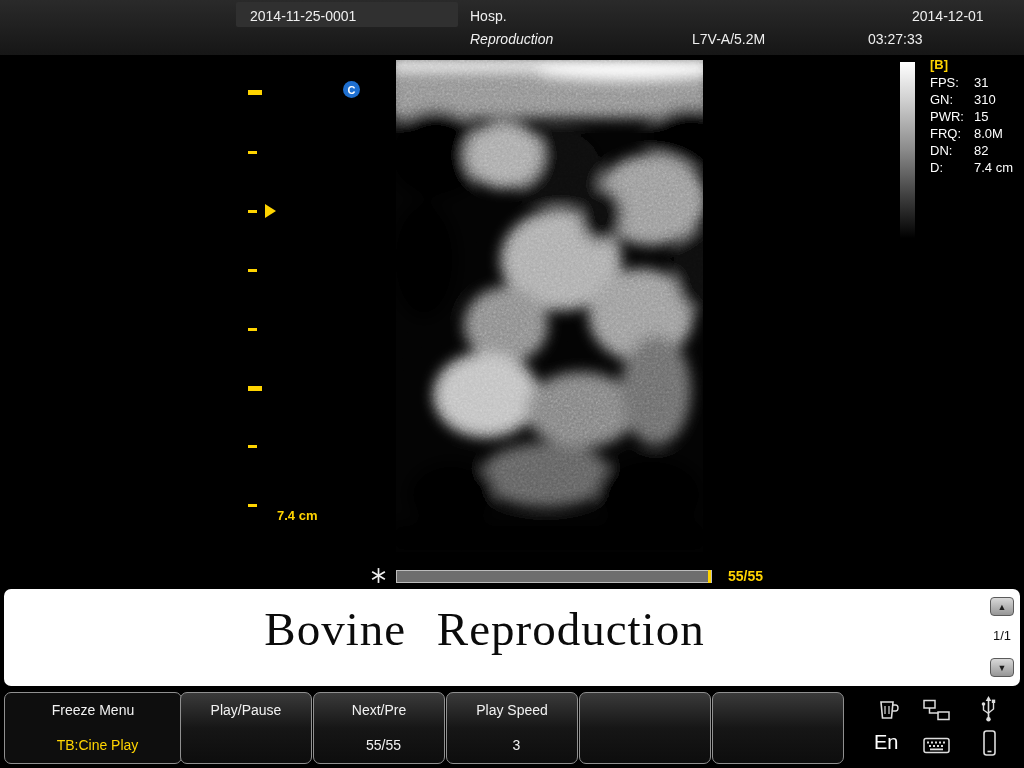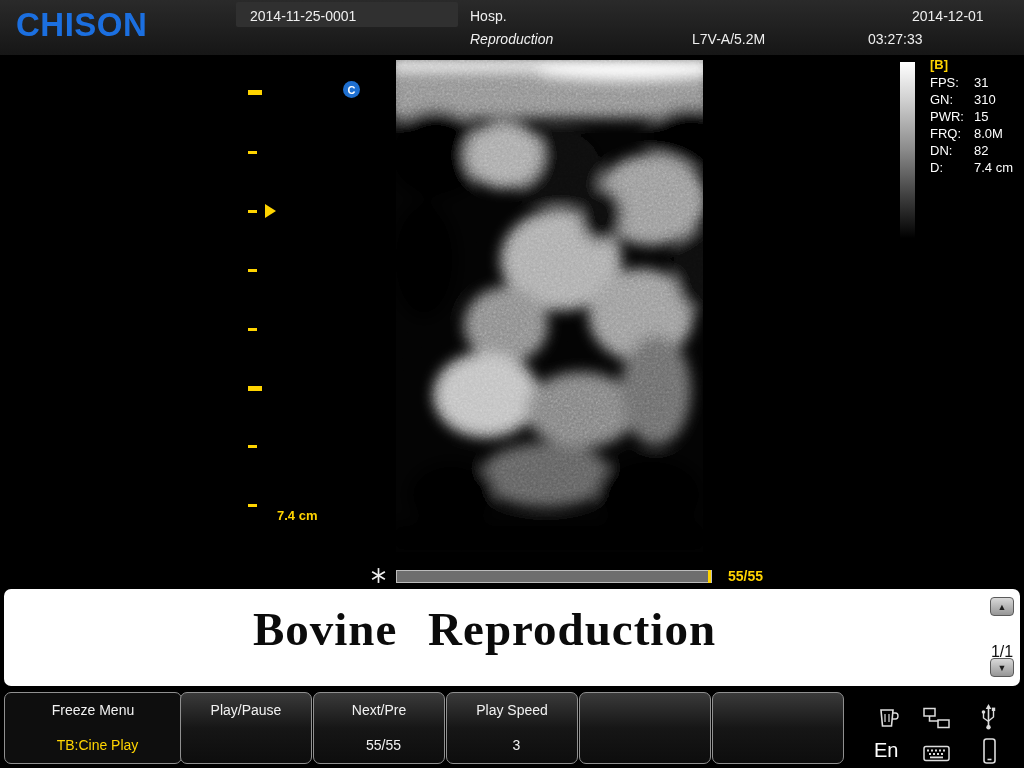--- a/index.html
+++ b/index.html
@@ -36,56 +36,55 @@
 
   
   .freeze-icon{position:absolute;left:370px;top:567px;}
   .cinebar{position:absolute;left:396px;top:570px;width:316px;height:13px;background:#6e6e6e;border:1px solid #bdbdbd;}
   .cinemark{position:absolute;top:-1px;width:3px;height:13px;background:#ffd400;}
   .cinecount{position:absolute;left:728px;top:568px;color:#ffd400;font-size:14px;font-weight:700;}
 
   
   .banner{position:absolute;left:4px;top:589px;width:1016px;height:97px;background:#fff;border-radius:7px;}
   .banner h1{position:absolute;left:1px;right:56px;top:13px;text-align:center;font-family:"Liberation Serif",serif;
-             font-size:47px;font-weight:700;color:#0b0b0b;word-spacing:18px;letter-spacing:1px;}
+             font-size:47px;font-weight:400;color:#0b0b0b;word-spacing:18px;letter-spacing:1px;}
   .pgbtn{position:absolute;left:986px;width:24px;height:19px;border:1px solid #5a5a5a;border-radius:4px;
          background:linear-gradient(#d9d9d9,#969696);color:#1c1c1c;font-size:9px;
          display:flex;align-items:center;justify-content:center;cursor:pointer;}
   .pg-up{top:8px;}
   .pg-down{top:69px;}
-  .pg-num{position:absolute;left:984px;top:39px;width:28px;text-align:center;color:#111;font-size:16px;margin-top:15px;}
+  .pg-num{position:absolute;left:984px;top:39px;width:28px;text-align:center;color:#111;font-size:13px;}
 
   
   .btn{position:absolute;top:692px;height:72px;border:1px solid #909090;border-radius:7px;
        background:linear-gradient(#3a3a3a,#161616 50%,#0d0d0d);color:#f2f2f2;font-size:14px;text-align:center;cursor:pointer;}
   .btn .bl{margin-top:9px;}
   .btn .bs{margin-top:19px;margin-left:9px;}
   .btn-1{left:4px;width:178px;background:#0e0e0e;}
   .btn-1 .bs{color:#ffd400;}
   .btn-2{left:180px;width:132px;}
   .btn-3{left:313px;width:132px;}
   .btn-4{left:446px;width:132px;}
   .btn-5{left:579px;width:132px;}
   .btn-6{left:712px;width:132px;}
-  .sicon{position:absolute;margin-top:8px;}
+  .sicon{position:absolute;}
   .i-cup{left:877px;top:698px;}
   .i-net{left:923px;top:699px;}
   .i-usb{left:980px;top:695px;}
   .i-en{left:874px;top:731px;color:#fff;font-size:20px;}
   .i-kbd{left:923px;top:737px;}
   .i-mob{left:982px;top:730px;}
 </style>
 </head>
 <body>
 
 <div class="screen">
 
   <header class="topbar">
     <div class="pid-panel"></div>
-    <div class="logo">CHISON</div>
     <div class="tb t-pid">2014-11-25-0001</div>
     <div class="tb t-hosp">Hosp.</div>
     <div class="tb t-exam">Reproduction</div>
     <div class="tb t-probe">L7V-A/5.2M</div>
     <div class="tb t-date">2014-12-01</div>
     <div class="tb t-time">03:27:33</div>
   </header>
 
   <svg class="usimg" viewBox="0 0 307 492" preserveAspectRatio="none">
     <defs>

